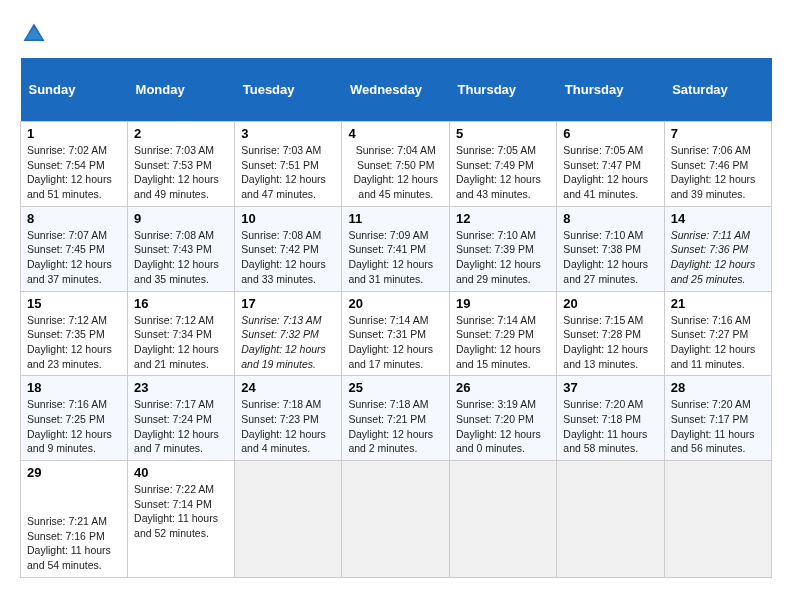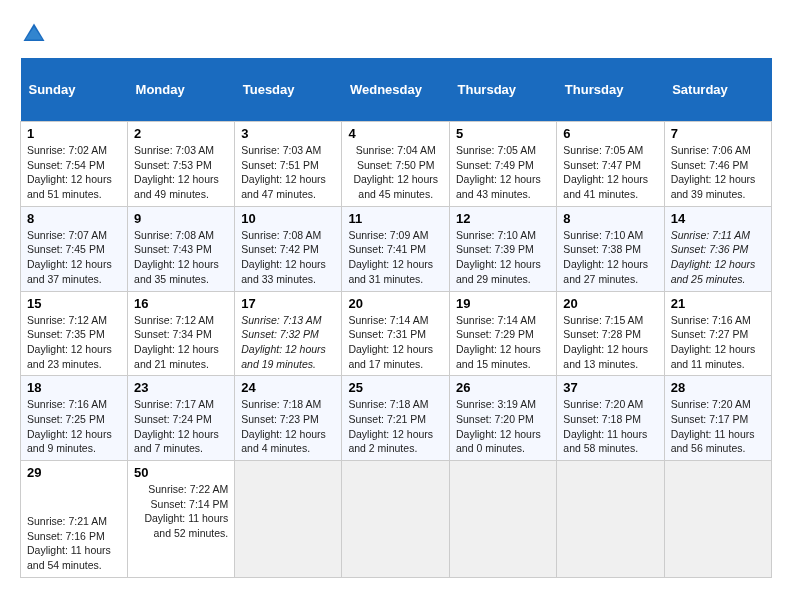--- a/index.html
+++ b/index.html
@@ -295,22 +295,22 @@
         </td>
       </tr>
       <tr>
         <td>
           <span class="day-number">29</span>
           <div class="day-info" style="white-space: pre-line; margin-top: 34px;">Sunrise: 7:21 AM
 Sunset: 7:16 PM
 Daylight: 11 hours and 54 minutes.</div>
         </td>
         <td>
-          <span class="day-number">50</span>
-          <div class="day-info" style="white-space: pre-line; text-align: right;">Sunrise: 7:22 AM
+          <span class="day-number">40</span>
+          <div class="day-info" style="white-space: pre-line;">Sunrise: 7:22 AM
 Sunset: 7:14 PM
 Daylight: 11 hours and 52 minutes.</div>
         </td>
         <td class="empty"></td>
         <td class="empty"></td>
         <td class="empty"></td>
         <td class="empty"></td>
         <td class="empty"></td>
       </tr>
     </tbody>

